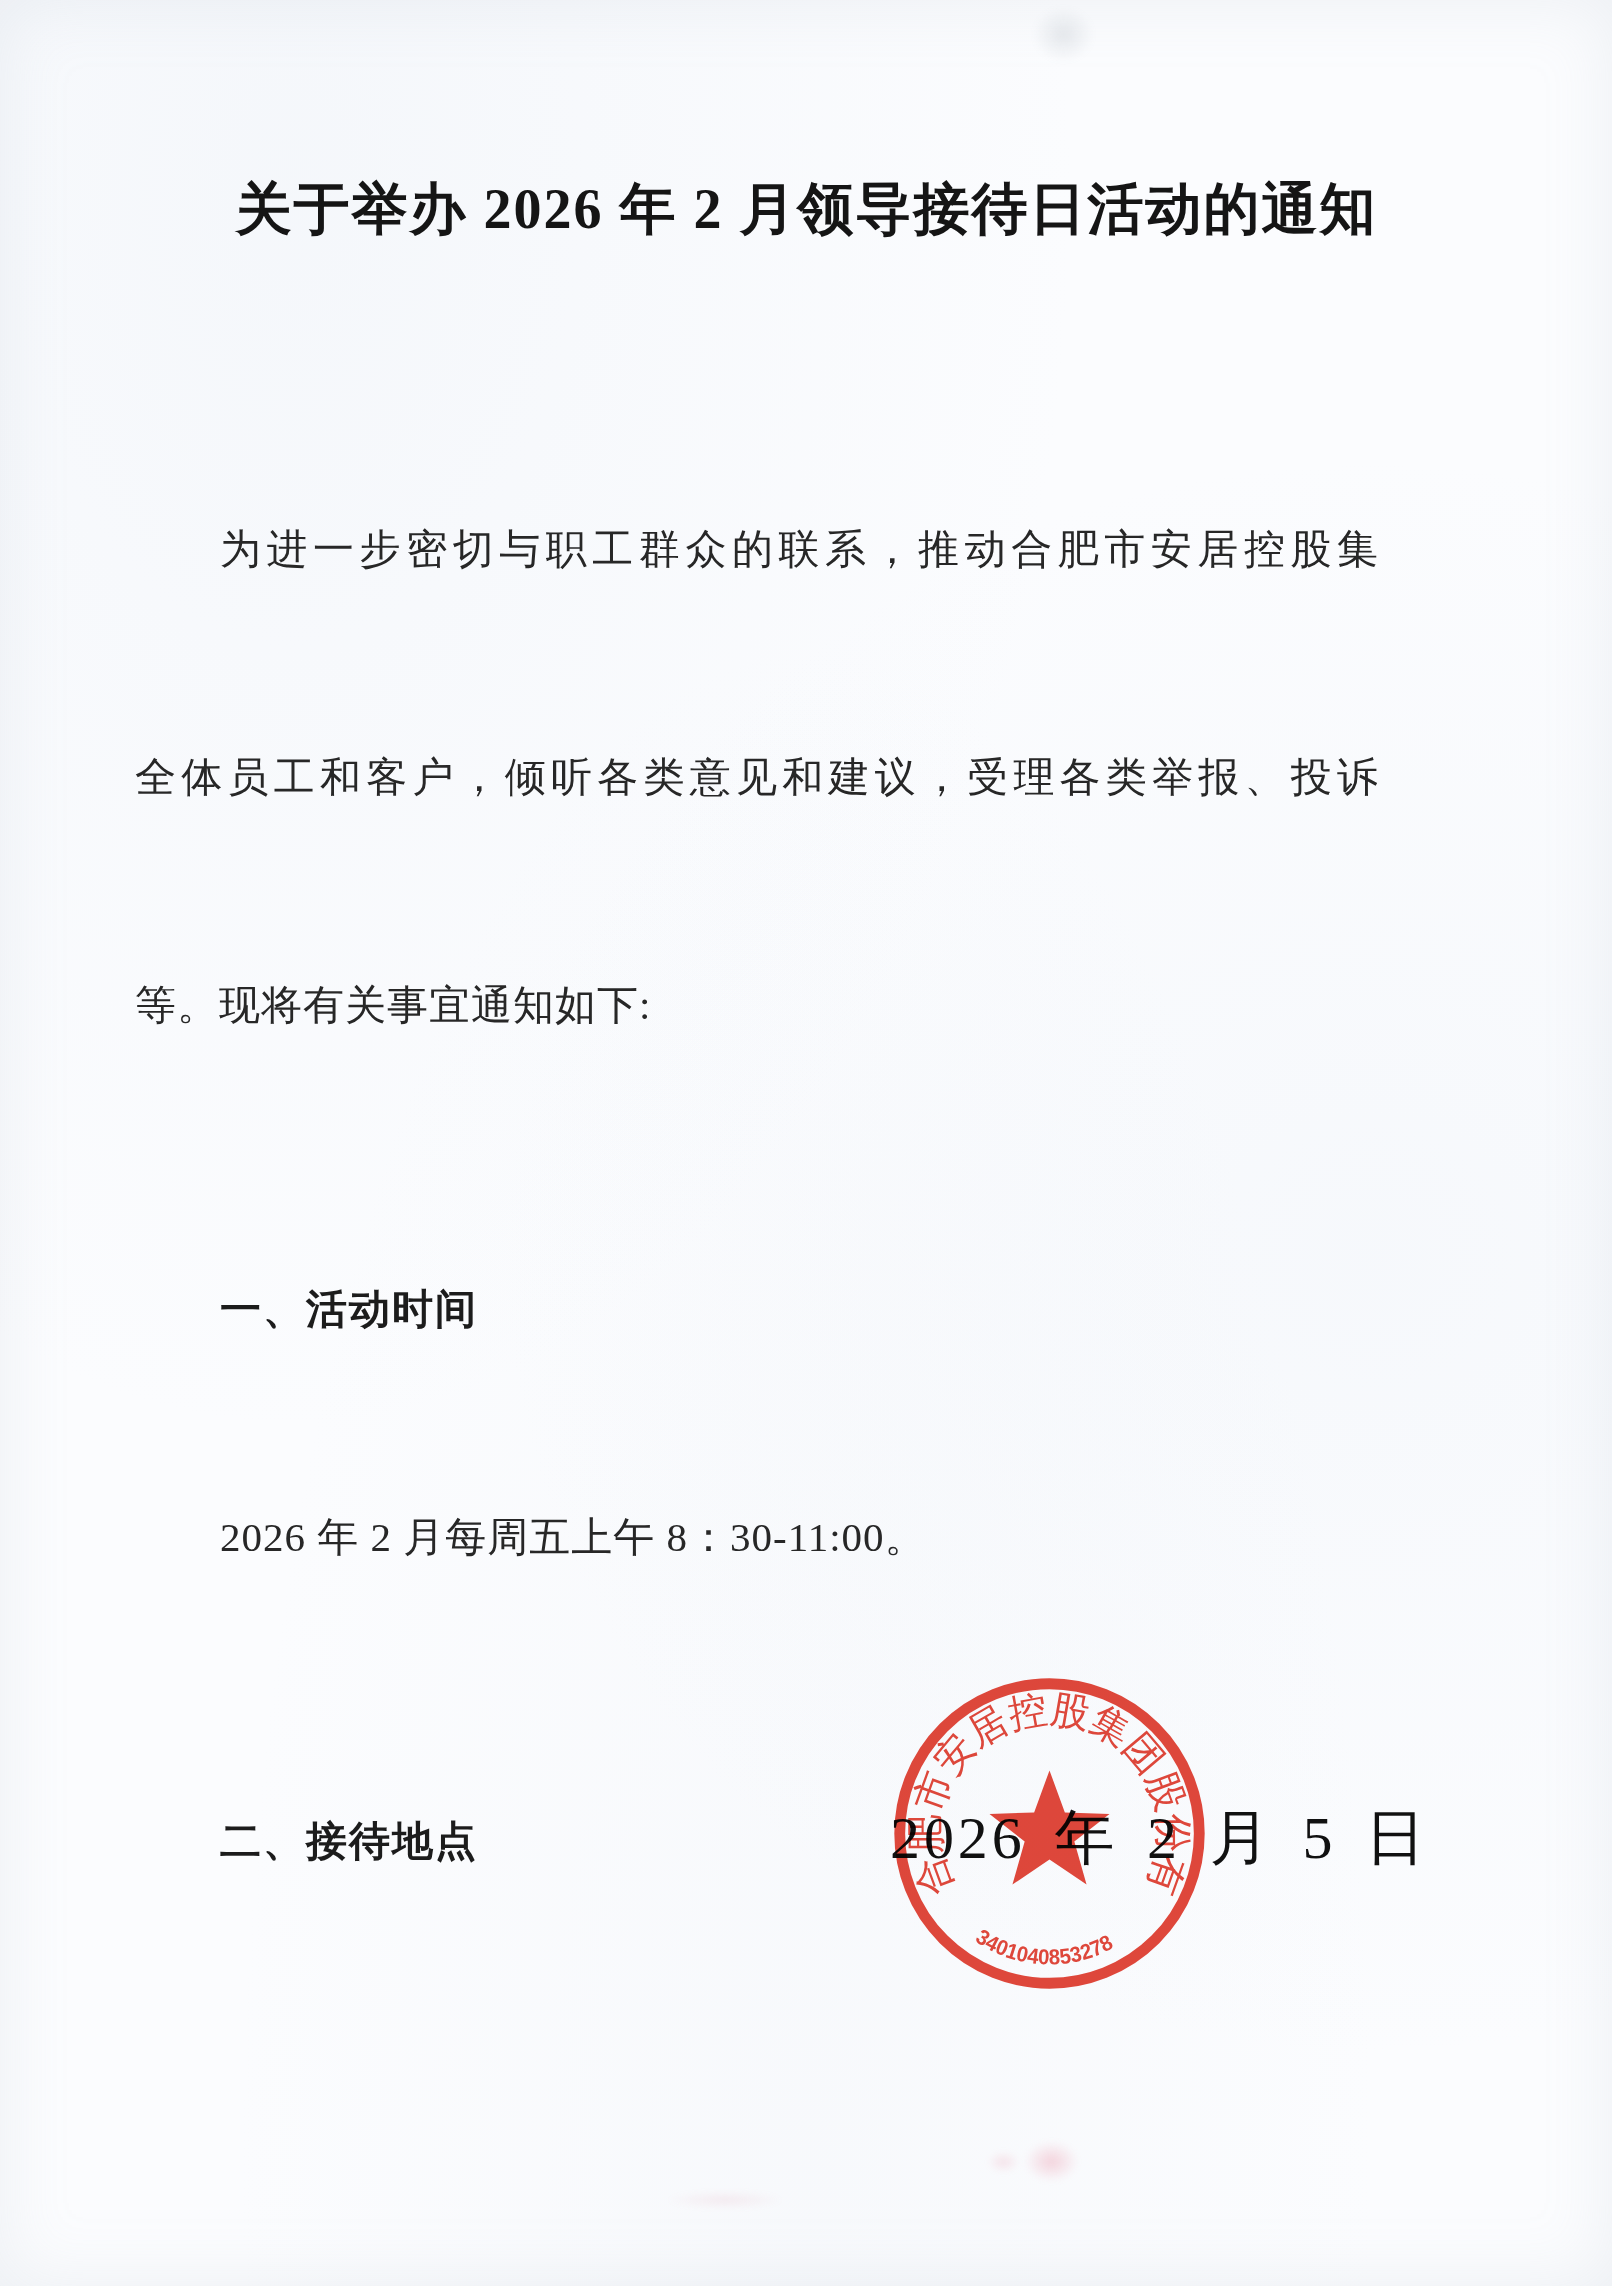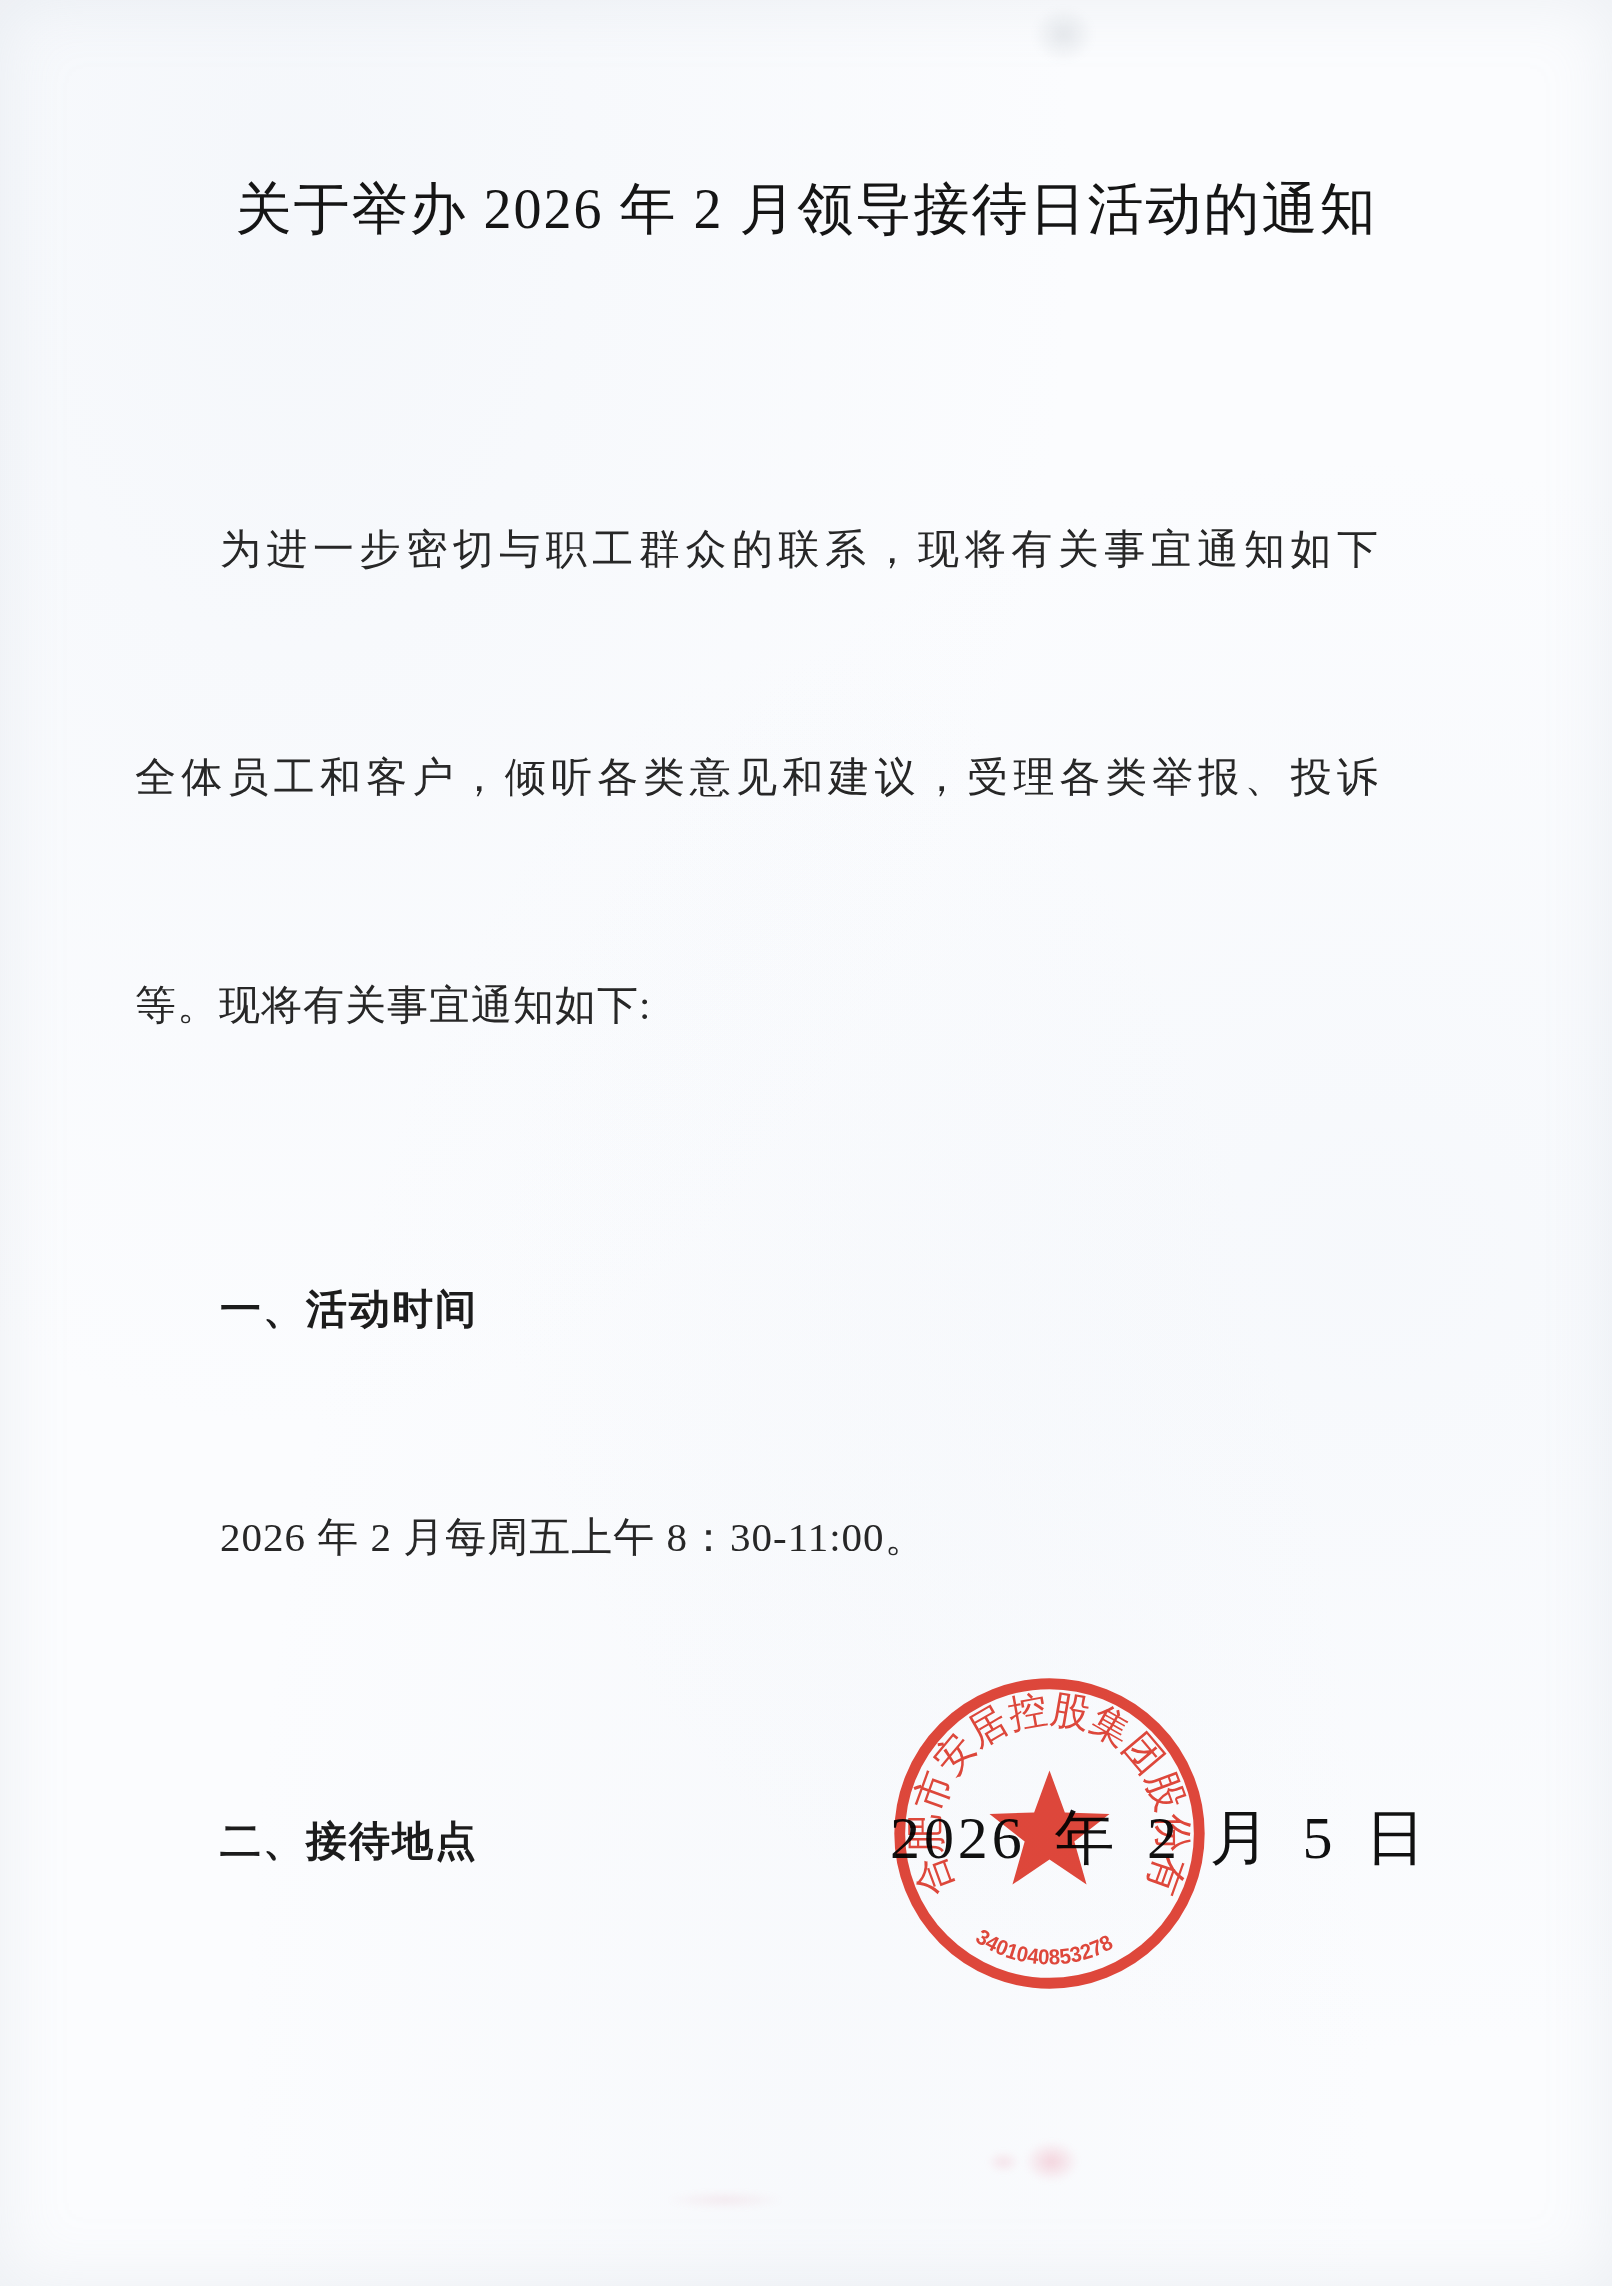--- a/index.html
+++ b/index.html
@@ -9,21 +9,21 @@
       radial-gradient(ellipse at 18% 8%, rgba(222,230,240,.22), transparent 42%),
       radial-gradient(ellipse at 85% 55%, rgba(224,232,242,.18), transparent 45%),
       radial-gradient(ellipse at 50% 95%, rgba(226,232,240,.15), transparent 50%),
       #fbfcfe;
     box-shadow: inset 0 0 69px rgba(170,182,196,.18);
     overflow:hidden;
     font-family:"Liberation Serif","DejaVu Serif",serif;
   }
   .title {
     position:absolute; top:173px; left:0; width:100%;
-    text-align:center; font-weight:400; font-size:56px; line-height:73px;
+    text-align:center; font-weight:700; font-size:56px; line-height:73px;
     color:#151515; letter-spacing:2px; white-space:pre-wrap;
   }
   .body-block {
     position:absolute; left:135px; top:359px; width:1244px;
     font-size:41px; line-height:76px; color:#272727; letter-spacing:1px;
     white-space:pre-wrap;
   }
   .line { height:76px; box-sizing:border-box; }
   .just { text-align:justify; text-align-last:justify; text-justify:inter-character; }
   .ind  { padding-left:85px; }
@@ -61,21 +61,21 @@
   }
 </style>
 </head>
 <body>
 
 <div class="page">
 
   <div class="title">关于举办 2026 年 2 月领导接待日活动的通知</div>
 
   <div class="body-block">
-    <div class="line just ind">为进一步密切与职工群众的联系，现将有关事宜通知如下</div>
+    <div class="line just ind">为进一步密切与职工群众的联系，推动合肥市安居控股集</div>
     <div class="line just">全体员工和客户，倾听各类意见和建议，受理各类举报、投诉</div>
     <div class="line">等。现将有关事宜通知如下:</div>
 
     <div class="line head ind">一、活动时间</div>
     <div class="line ind">2026 年 2 月每周五上午 8：30-11:00。</div>
 
     <div class="line head ind">二、接待地点</div>
     
 
     

